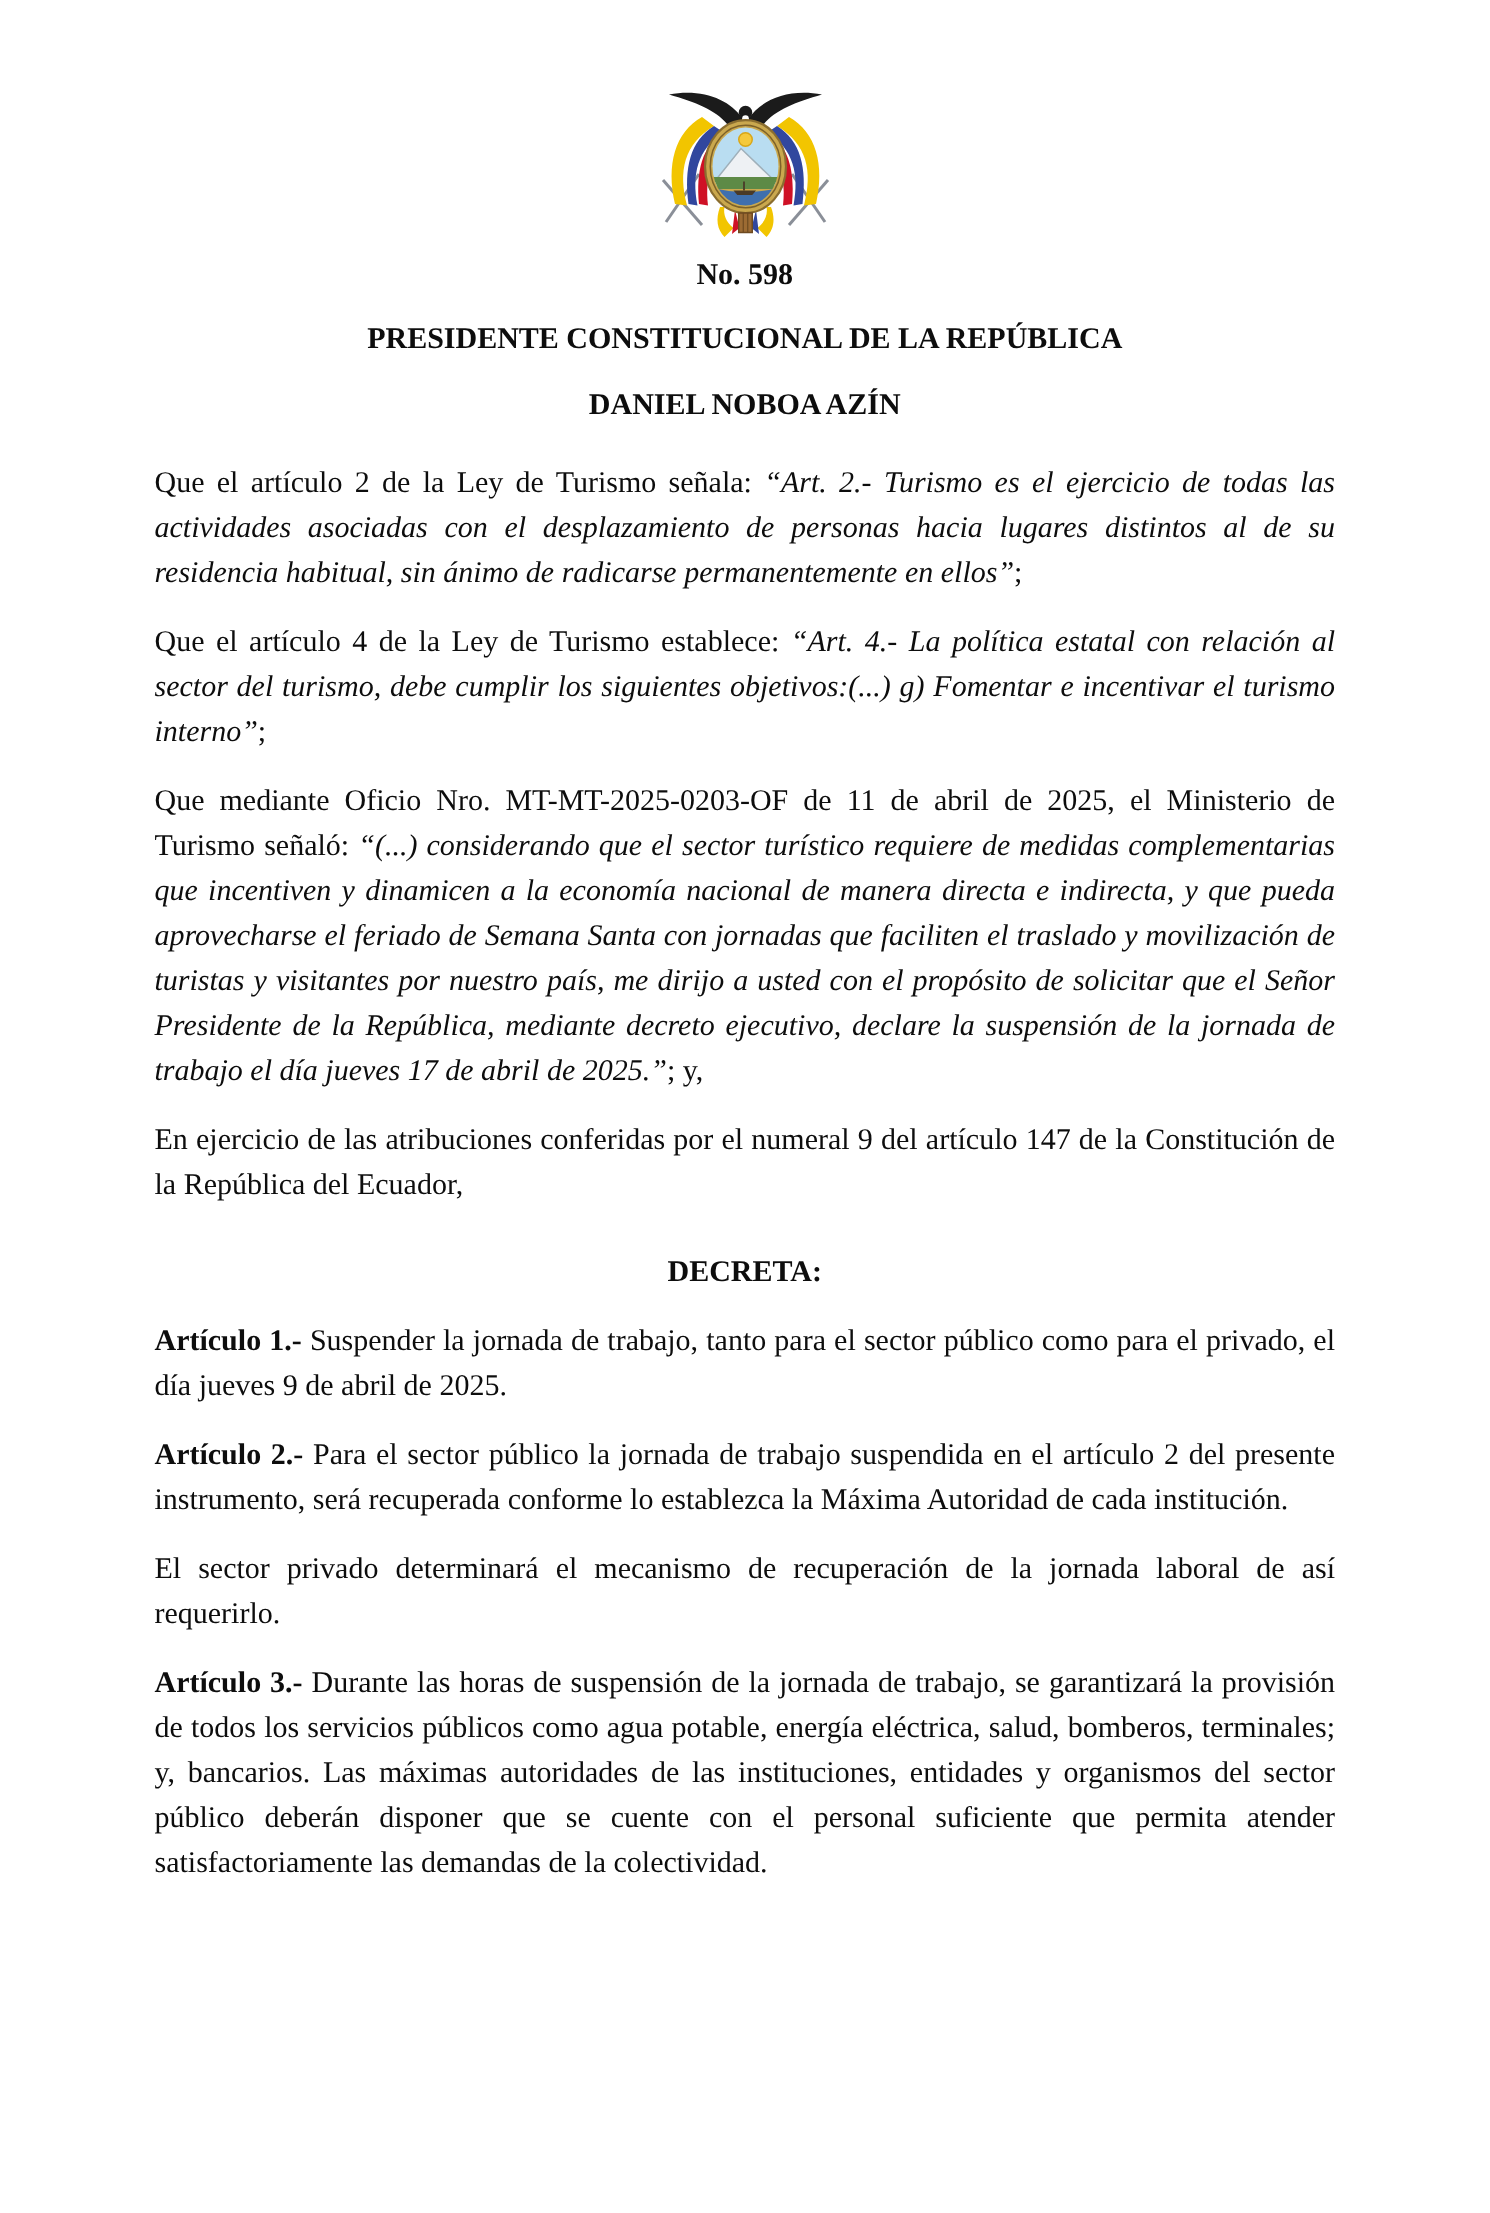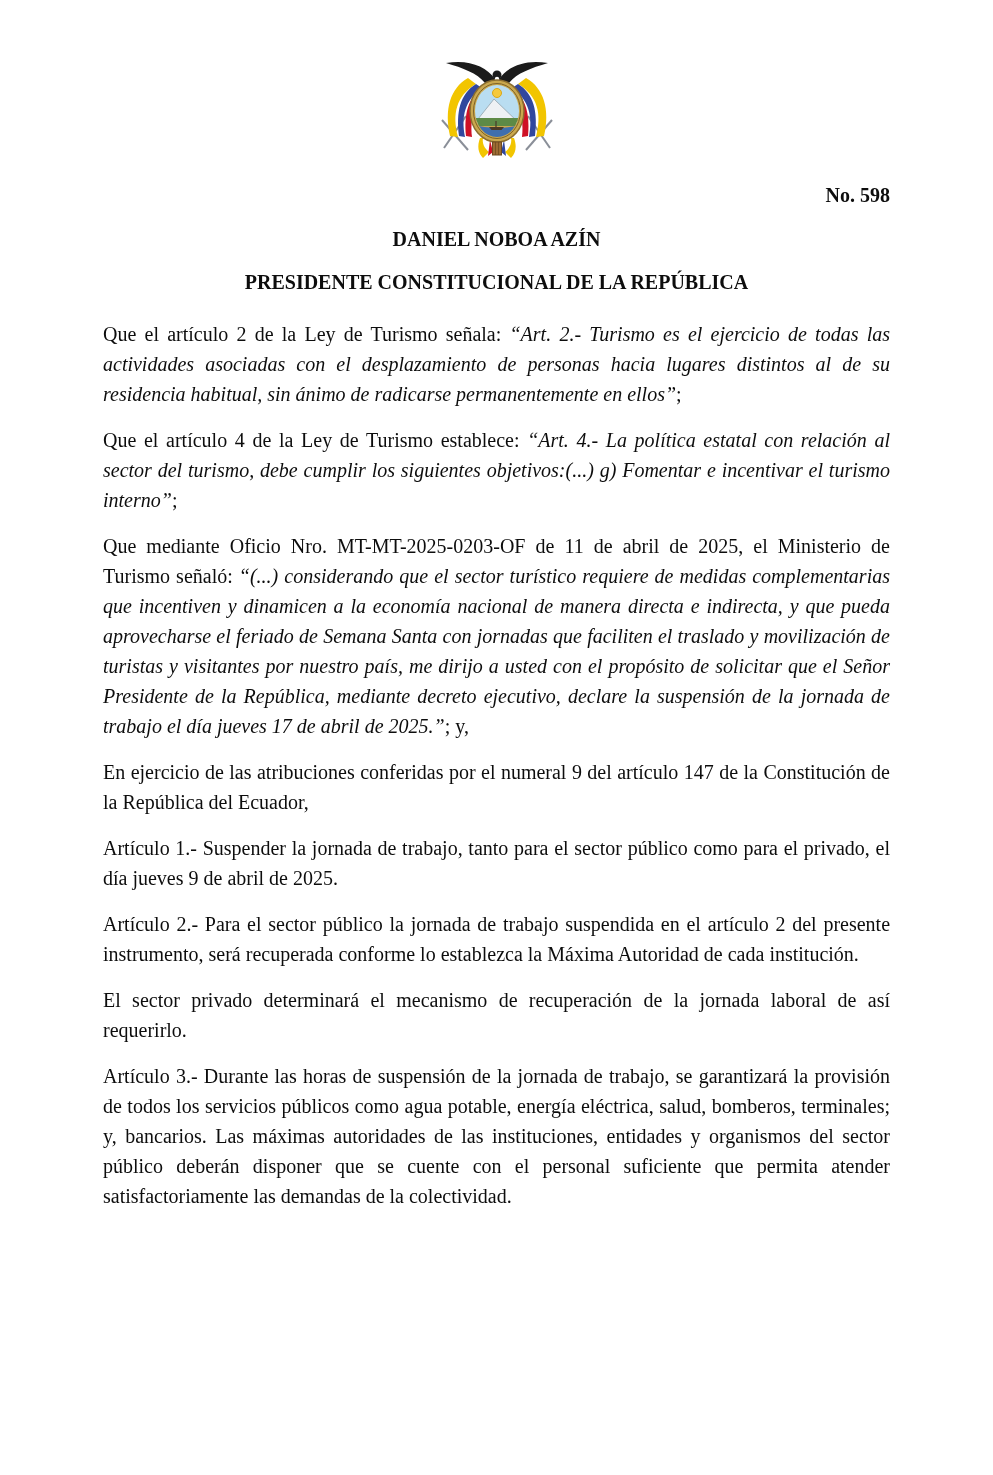--- a/index.html
+++ b/index.html
@@ -19,35 +19,35 @@
   }
   .emblem-wrap { width: 130px; height: 104px; margin: 0 auto; }
   .emblem-wrap svg { display: block; width: 100%; height: 100%; }
   .h-center {
     text-align: center;
     font-weight: bold;
     font-size: 20px;
     line-height: 30px;
     margin: 0;
   }
-  .h-number  { margin-top: 18px; text-align: right; }
+  .h-number  { margin-top: 6px; }
   .h-author  { margin-top: 14px; }
   .h-title   { margin-top: 13px; }
   .body-par {
     margin: 16px 0 0 0;
     text-align: justify;
   }
   .first-par { margin-top: 22px; }
   .decree-heading {
     margin: 28px 0 0 0;
     text-align: center;
     font-weight: bold;
   }
   .body-par em { font-style: italic; }
-  .body-par strong { font-weight: normal; }
+  .body-par strong { font-weight: bold; }
 </style>
 </head>
 <body>
 
 <div class="page">
 
   <div class="emblem-wrap">
     <svg viewBox="0 0 130 104" xmlns="http://www.w3.org/2000/svg">
 
       <line x1="12" y1="90" x2="34" y2="58" stroke="#8a8f98" stroke-width="2"></line>
@@ -89,32 +89,33 @@
       </g>
 
       <rect x="60.5" y="84" width="9" height="13" fill="#9c6b33" stroke="#6e4a20" stroke-width="1"></rect>
       <line x1="63.5" y1="84" x2="63.5" y2="97" stroke="#6e4a20" stroke-width="0.8"></line>
       <line x1="66.5" y1="84" x2="66.5" y2="97" stroke="#6e4a20" stroke-width="0.8"></line>
     </svg>
   </div>
 
   <p class="h-center h-number">No. 598</p>
 
+  <p class="h-center h-title">PRESIDENTE CONSTITUCIONAL DE LA REPÚBLICA</p>
+
   <p class="h-center h-author">DANIEL NOBOA AZÍN</p>
-
-  <p class="h-center h-title">PRESIDENTE CONSTITUCIONAL DE LA REPÚBLICA</p>
 
   <p class="body-par first-par"><span>Que el artículo 2 de la Ley de Turismo señala: </span><em>“Art. 2.- Turismo es el ejercicio de todas las actividades asociadas con el desplazamiento de personas hacia lugares distintos al de su residencia habitual, sin ánimo de radicarse permanentemente en ellos”</em><span>;</span></p>
 
   <p class="body-par"><span>Que el artículo 4 de la Ley de Turismo establece: </span><em>“Art. 4.- La política estatal con relación al sector del turismo, debe cumplir los siguientes objetivos:(...) g) Fomentar e incentivar el turismo interno”</em><span>;</span></p>
 
   <p class="body-par"><span>Que mediante Oficio Nro. MT-MT-2025-0203-OF de 11 de abril de 2025, el Ministerio de Turismo señaló: </span><em>“(...) considerando que el sector turístico requiere de medidas complementarias que incentiven y dinamicen a la economía nacional de manera directa e indirecta, y que pueda aprovecharse el feriado de Semana Santa con jornadas que faciliten el traslado y movilización de turistas y visitantes por nuestro país, me dirijo a usted con el propósito de solicitar que el Señor Presidente de la República, mediante decreto ejecutivo, declare la suspensión de la jornada de trabajo el día jueves 17 de abril de 2025.”</em><span>; y,</span></p>
 
   <p class="body-par">En ejercicio de las atribuciones conferidas por el numeral 9 del artículo 147 de la Constitución de la República del Ecuador,</p>
 
+  <p class="decree-heading">DECRETA:</p>
 
   <p class="body-par"><strong>Artículo 1.-</strong><span> Suspender la jornada de trabajo, tanto para el sector público como para el privado, el día jueves 9 de abril de 2025.</span></p>
 
   <p class="body-par"><strong>Artículo 2.-</strong><span> Para el sector público la jornada de trabajo suspendida en el artículo 2 del presente instrumento, será recuperada conforme lo establezca la Máxima Autoridad de cada institución.</span></p>
 
   <p class="body-par">El sector privado determinará el mecanismo de recuperación de la jornada laboral de así requerirlo.</p>
 
   <p class="body-par"><strong>Artículo 3.-</strong><span> Durante las horas de suspensión de la jornada de trabajo, se garantizará la provisión de todos los servicios públicos como agua potable, energía eléctrica, salud, bomberos, terminales; y, bancarios. Las máximas autoridades de las instituciones, entidades y organismos del sector público deberán disponer que se cuente con el personal suficiente que permita atender satisfactoriamente las demandas de la colectividad.</span></p>
 
 </div>

